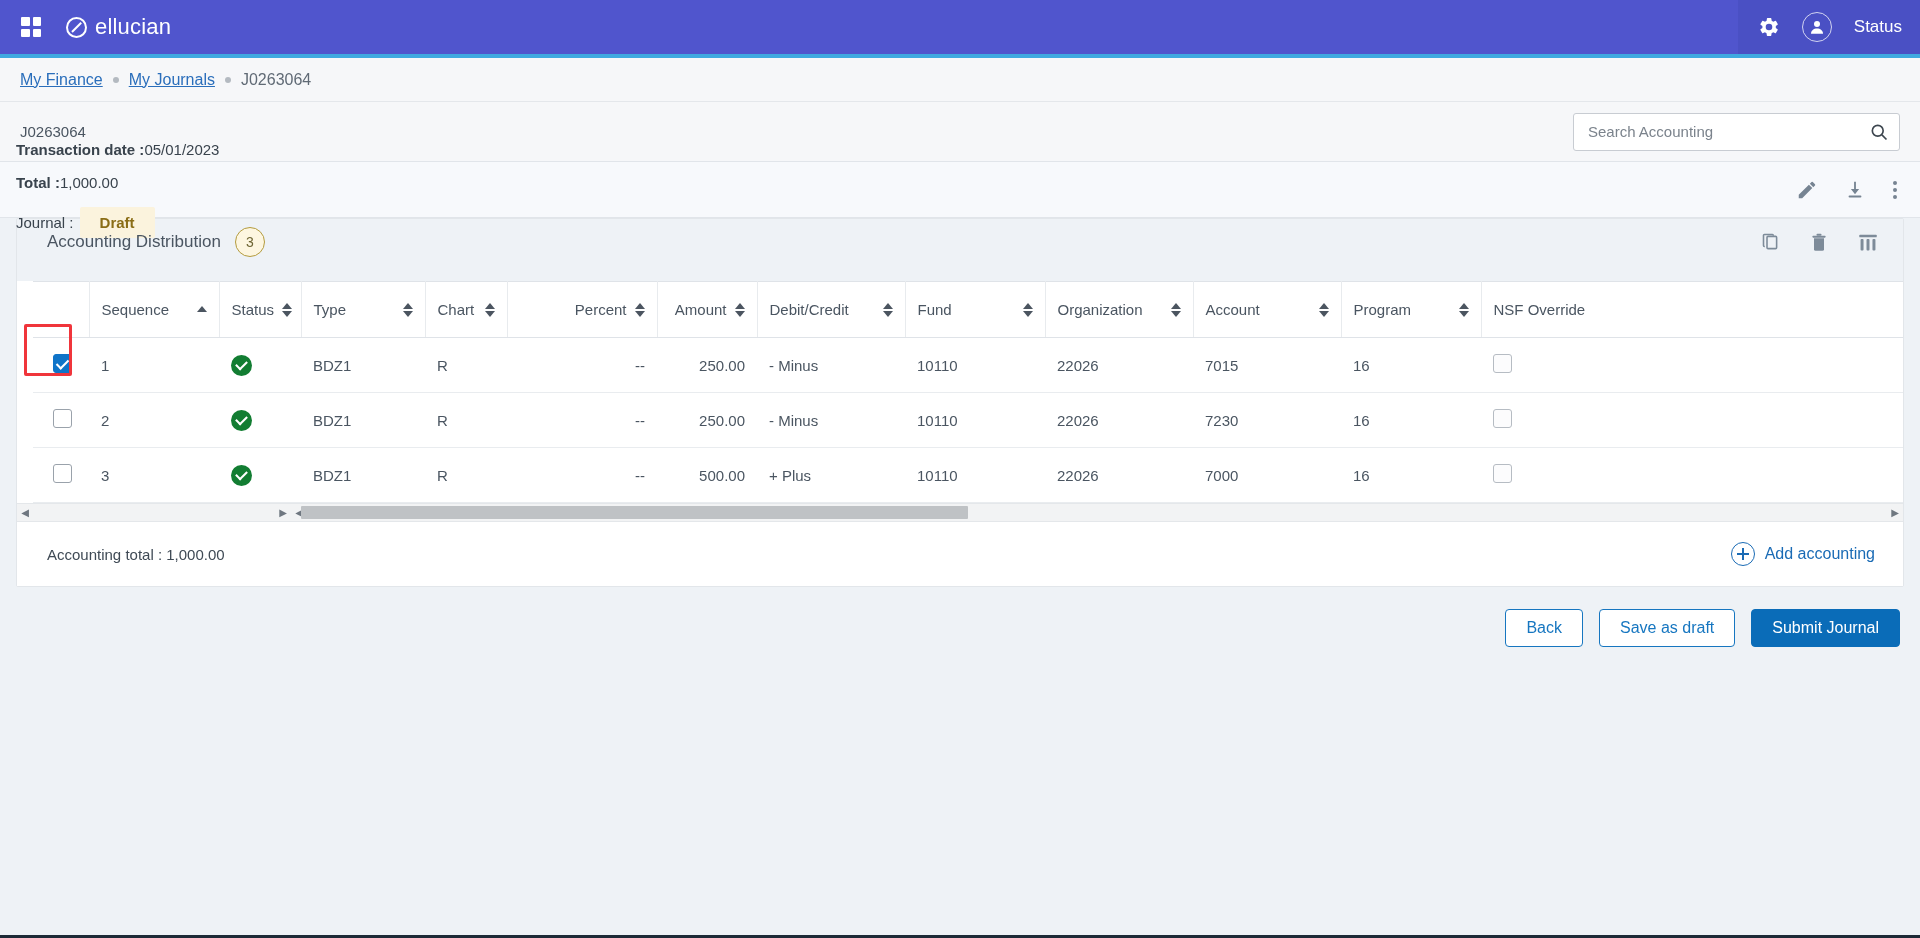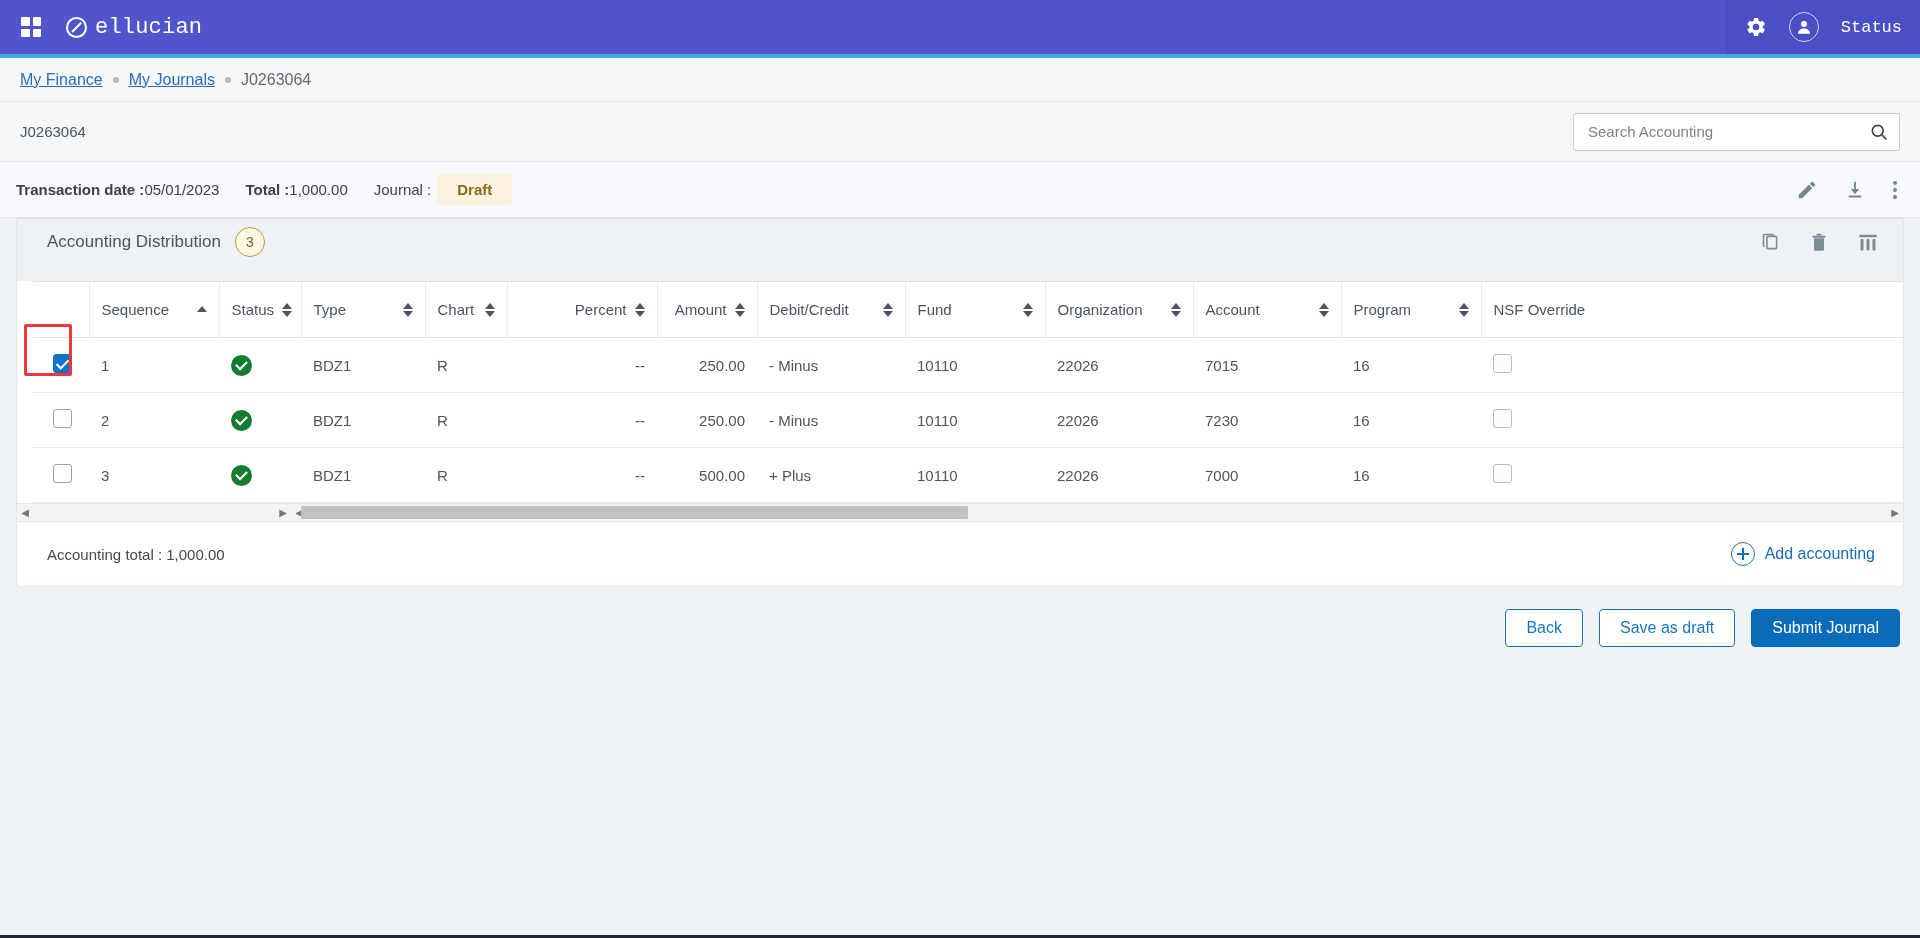--- a/index.html
+++ b/index.html
@@ -11,21 +11,20 @@
     overflow: hidden;
   }
 
   
   .appbar {
     height: 54px;
     background: #5055cd;
     display: flex;
     align-items: center;
     position: relative;
-    font-family: Liberation Mono, monospace;
   }
   .appbar-left { display: flex; align-items: center; padding-left: 14px; }
   .waffle {
     width: 34px; height: 34px;
     display: grid; grid-template-columns: 1fr 1fr; grid-template-rows: 1fr 1fr;
     gap: 3px; padding: 7px; cursor: pointer;
   }
   .waffle i { background: #ffffff; display: block; border-radius: 1px; }
   .brand { display: flex; align-items: center; margin-left: 18px; }
   .brand-mark {
@@ -97,21 +96,21 @@
   .search-wrap input::placeholder { color: #7b838c; }
 
   
   .metabar {
     background: #f7f9fc;
     height: 56px;
     display: flex; align-items: center; justify-content: space-between;
     padding: 0 22px 0 16px;
     border-bottom: 1px solid #e1e5ea;
   }
-  .meta-group { display: flex; align-items: center; gap: 0; }
+  .meta-group { display: flex; align-items: flex-start; gap: 16px; flex-direction: column; }
   .meta-item { font-size: 15px; color: #39434d; margin-right: 26px; display: flex; align-items: center; }
   .meta-item b { font-weight: bold; }
   .status-chip {
     background: #fbf3dd;
     color: #8a6d16;
     font-weight: bold;
     font-size: 15px;
     padding: 7px 20px;
     border-radius: 2px;
     margin-left: 6px;

